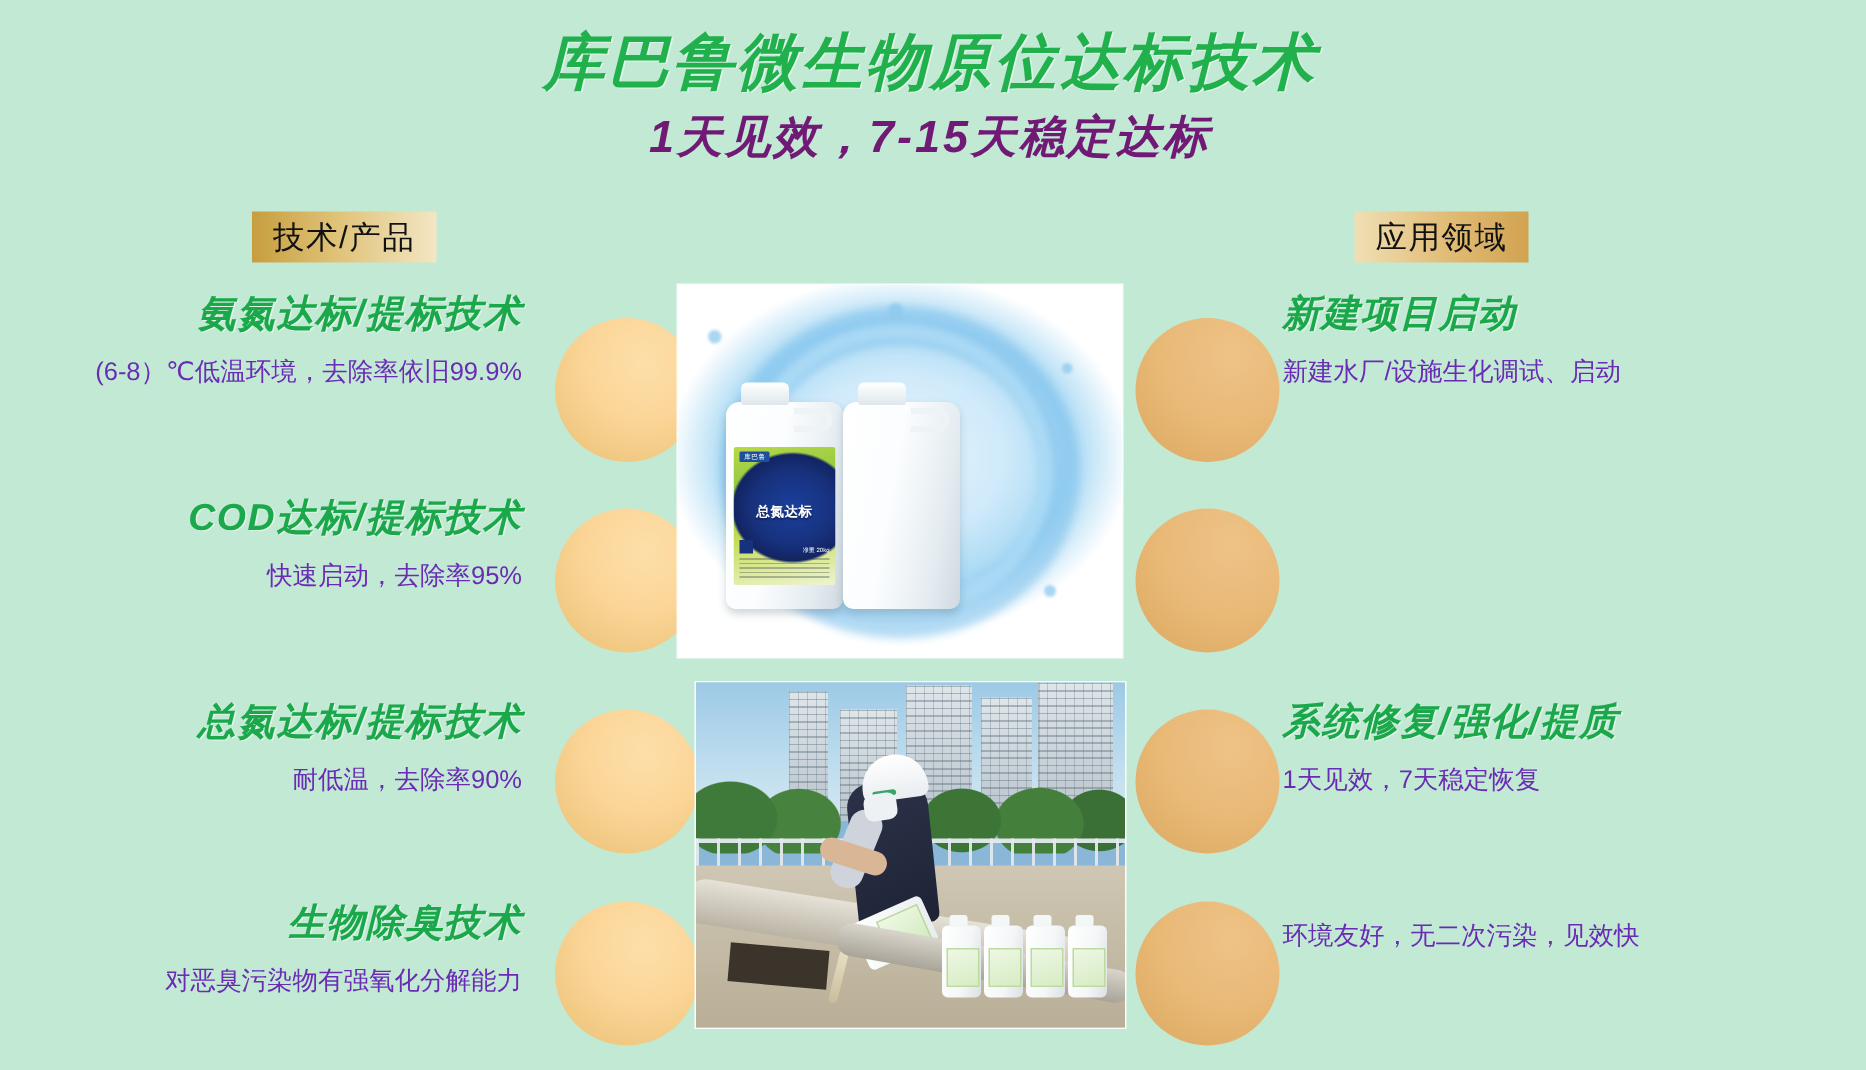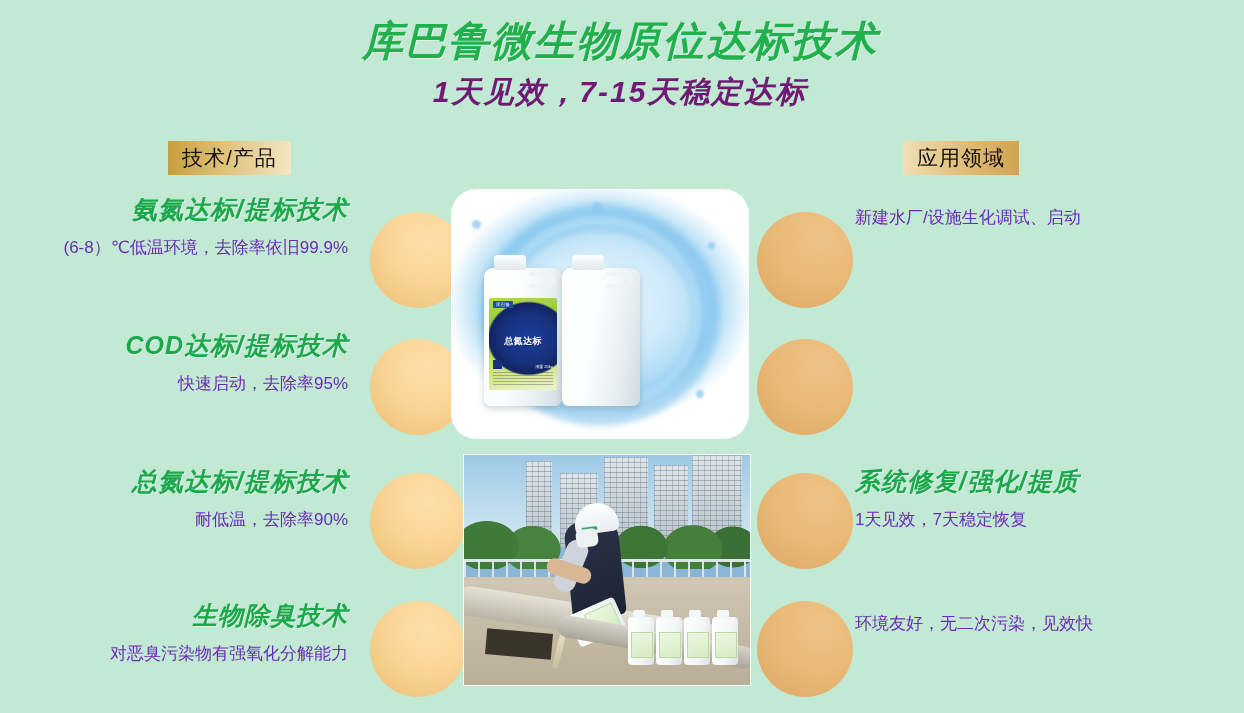--- a/index.html
+++ b/index.html
@@ -130,21 +130,20 @@
 
   
   .product-photo {
     position: absolute;
     left: 452px; top: 190px;
     width: 296px; height: 248px;
     background:
       radial-gradient(ellipse 62% 58% at 50% 46%, #eaf6fd 0%, #cfeafa 38%, #a8d9f4 62%, #ffffff 84%),
       #ffffff;
     overflow: hidden;
-    border-radius: 24px;
   }
   .water-ring {
     position: absolute;
     left: 28px; top: 14px;
     width: 240px; height: 222px;
     border-radius: 50%;
     border: 26px solid rgba(120,190,235,.50);
     filter: blur(3px);
   }
   .water-ring2 {
@@ -437,20 +436,21 @@
   <div class="item item-left r3">
     <div class="item-head">总氮达标/提标技术</div>
     <div class="item-desc">耐低温，去除率90%</div>
   </div>
   <div class="item item-left r4">
     <div class="item-head">生物除臭技术</div>
     <div class="item-desc">对恶臭污染物有强氧化分解能力</div>
   </div>
 
   <div class="item item-right r1">
+    <div class="item-head">新建项目启动</div>
     <div class="item-desc">新建水厂/设施生化调试、启动</div>
   </div>
   <div class="item item-right r3">
     <div class="item-head">系统修复/强化/提质</div>
     <div class="item-desc">1天见效，7天稳定恢复</div>
   </div>
   <div class="item item-right r4">
     <div class="item-desc">环境友好，无二次污染，见效快</div>
   </div>
 

